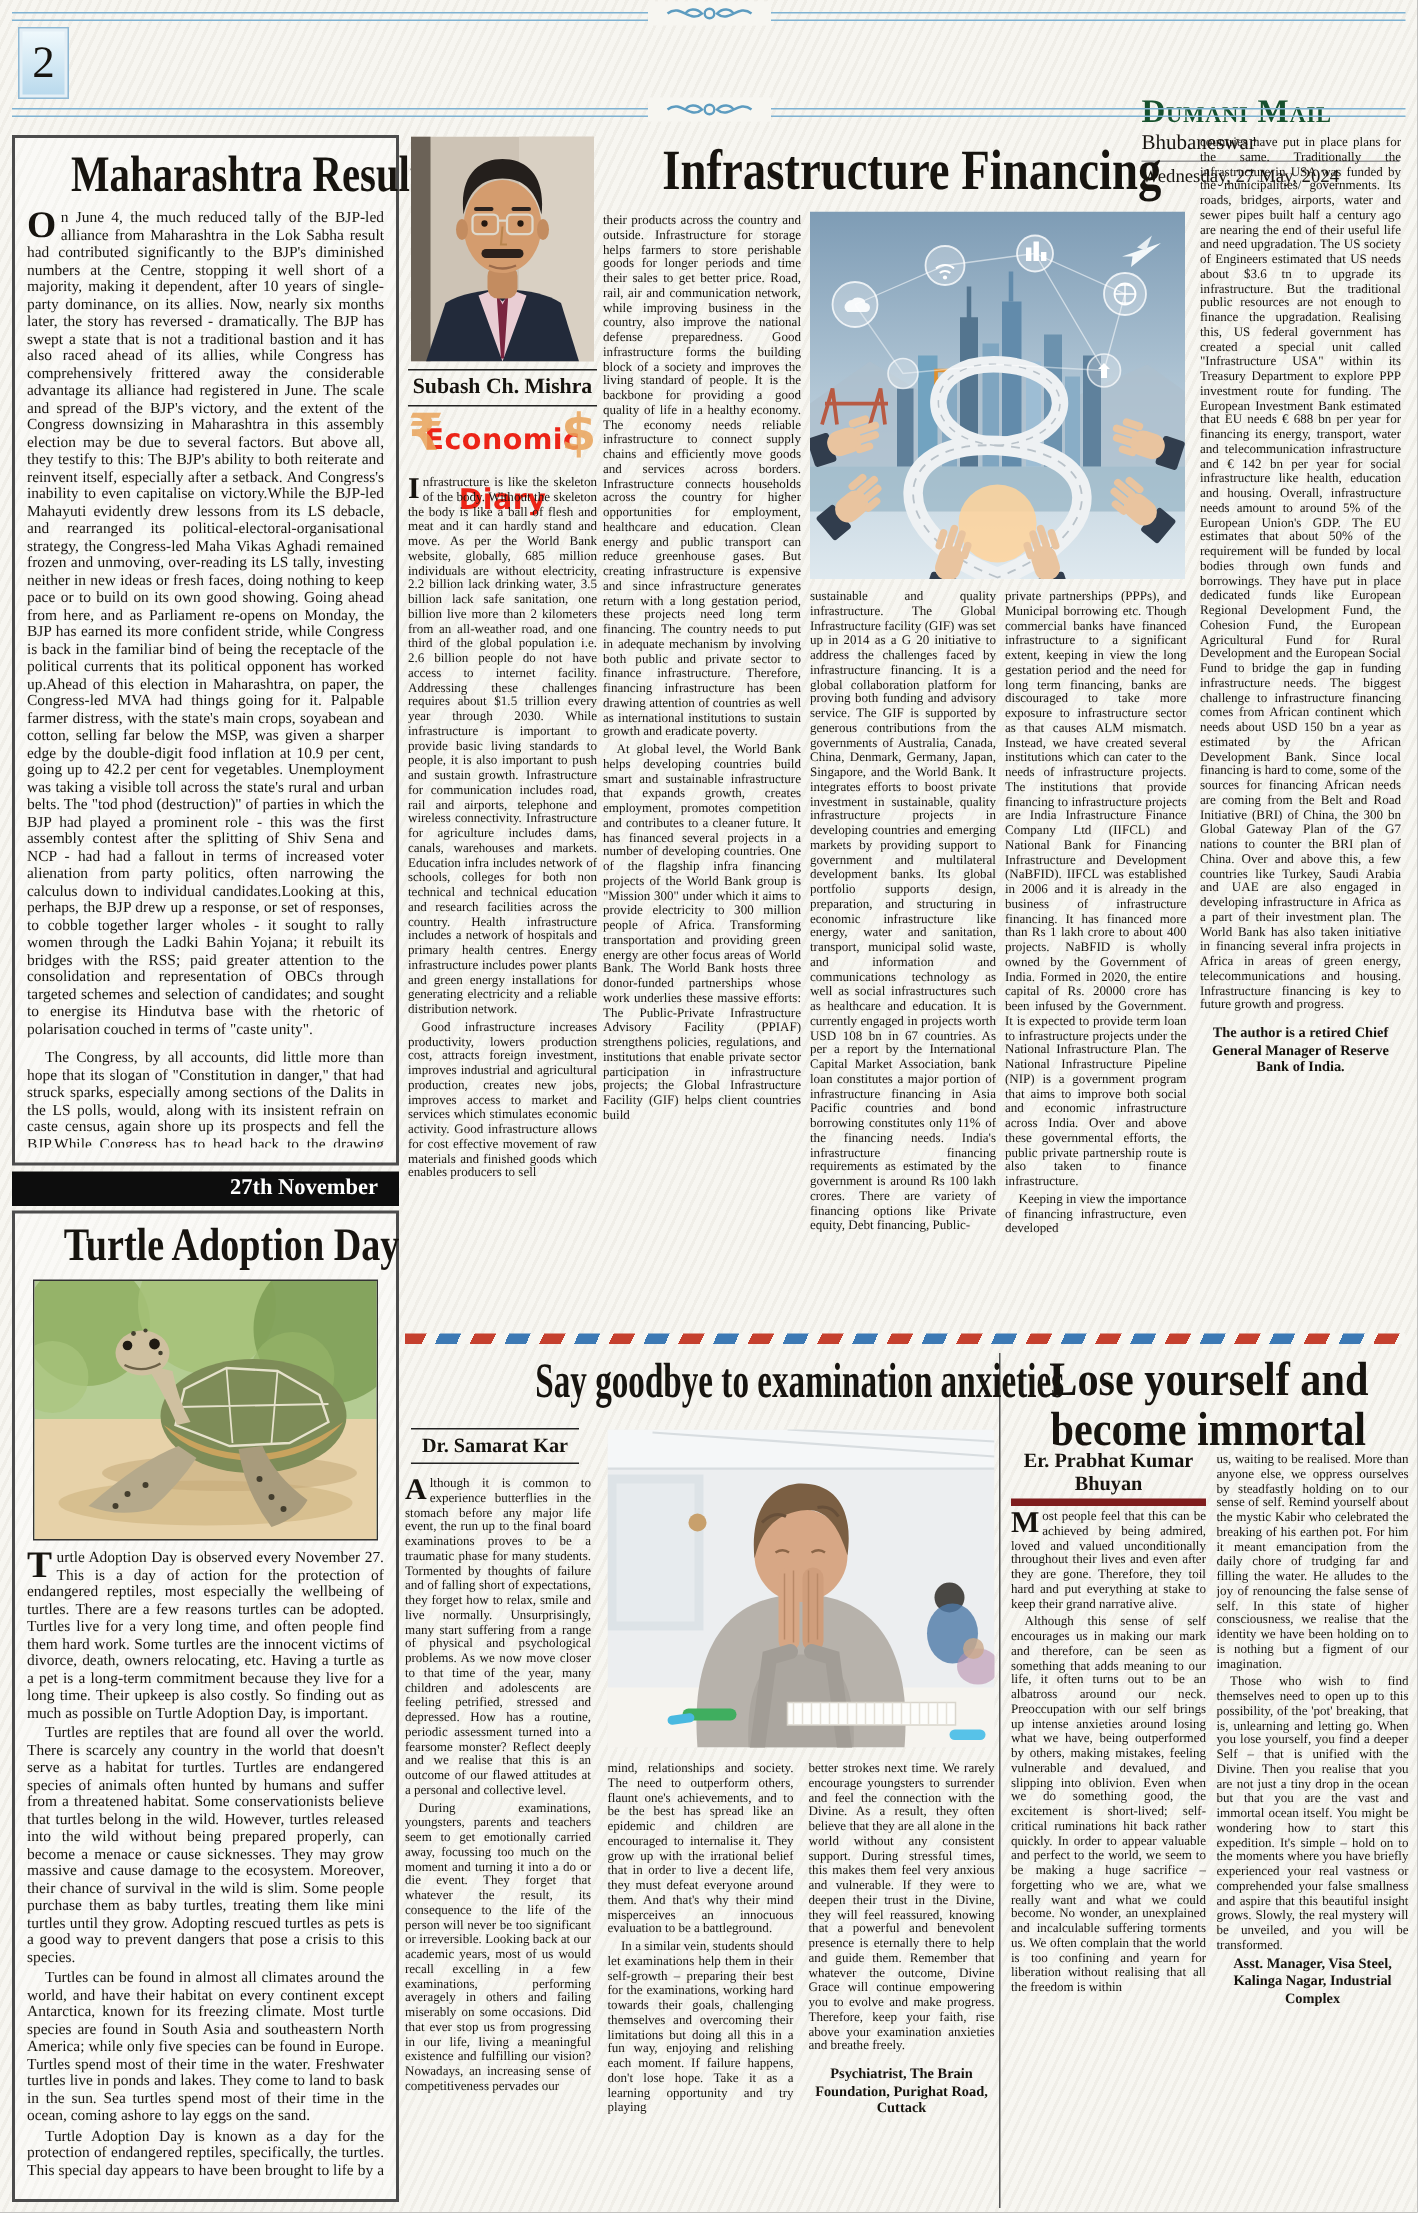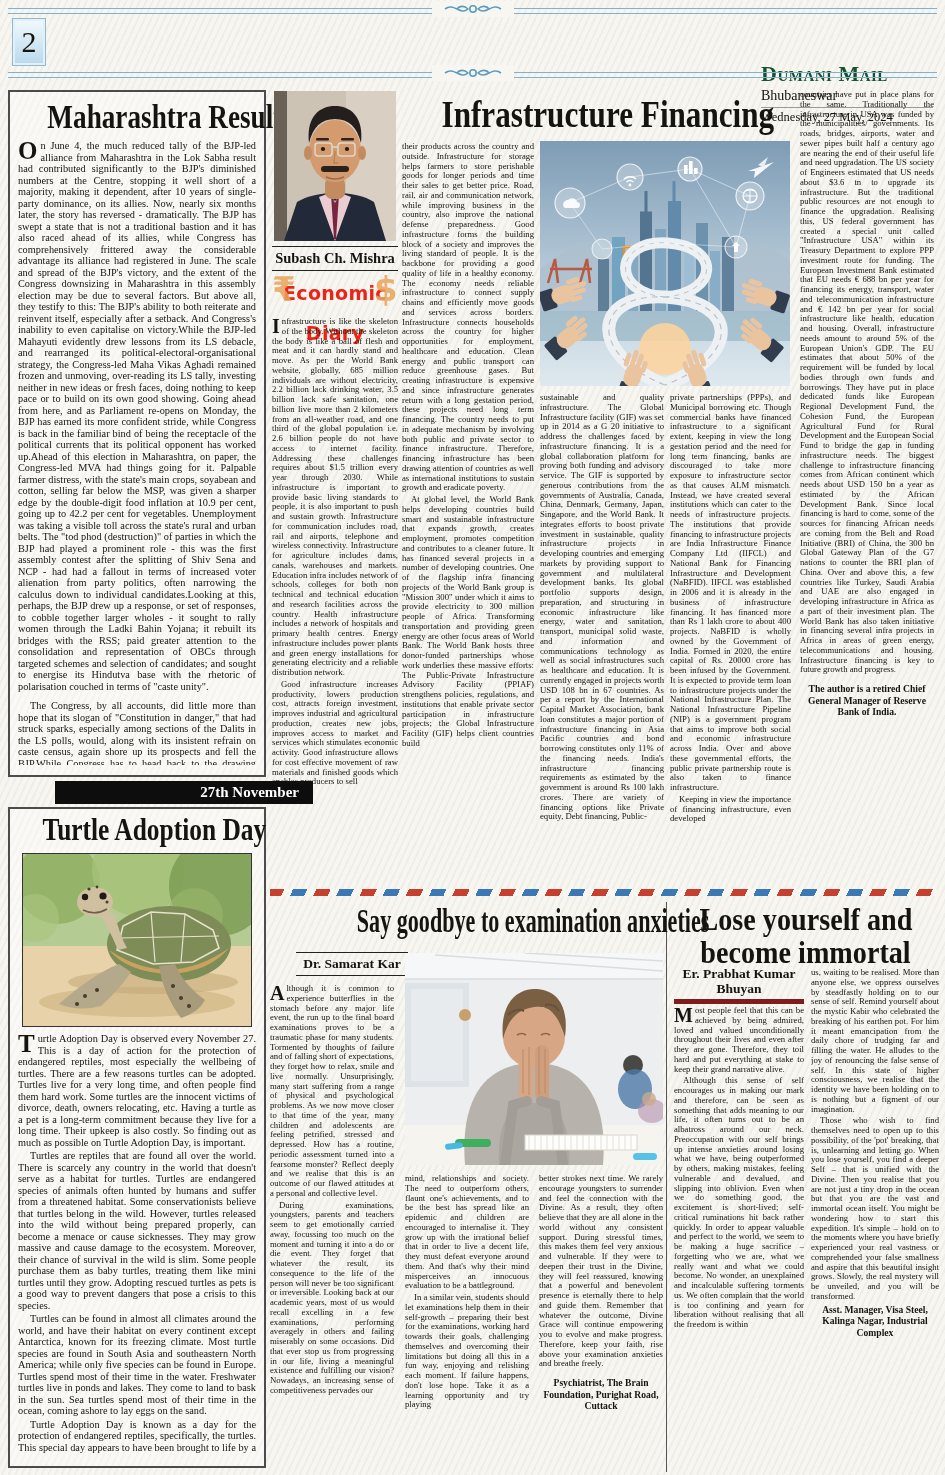--- a/index.html
+++ b/index.html
@@ -85,21 +85,21 @@
   <div class="boxed" style="left:8px;top:90px;width:258px;height:687px;padding:6px 8px;">
     <div style="text-align:center;height:42px;">
       <span class="hl" style="display:inline-block;font-size:34px;transform:scaleX(.80);transform-origin:50% 0;">Maharashtra Result</span>
     </div>
     <div class="btxt wide" style="height:625px;overflow:hidden;">
       <p class="dc">On June 4, the much reduced tally of the BJP-led alliance from Maharashtra in the Lok Sabha result had contributed significantly to the BJP's diminished numbers at the Centre, stopping it well short of a majority, making it dependent, after 10 years of single-party dominance, on its allies. Now, nearly six months later, the story has reversed - dramatically. The BJP has swept a state that is not a traditional bastion and it has also raced ahead of its allies, while Congress has comprehensively frittered away the considerable advantage its alliance had registered in June. The scale and spread of the BJP's victory, and the extent of the Congress downsizing in Maharashtra in this assembly election may be due to several factors. But above all, they testify to this: The BJP's ability to both reiterate and reinvent itself, especially after a setback. And Congress's inability to even capitalise on victory.While the BJP-led Mahayuti evidently drew lessons from its LS debacle, and rearranged its political-electoral-organisational strategy, the Congress-led Maha Vikas Aghadi remained frozen and unmoving, over-reading its LS tally, investing neither in new ideas or fresh faces, doing nothing to keep pace or to build on its own good showing. Going ahead from here, and as Parliament re-opens on Monday, the BJP has earned its more confident stride, while Congress is back in the familiar bind of being the receptacle of the political currents that its political opponent has worked up.Ahead of this election in Maharashtra, on paper, the Congress-led MVA had things going for it. Palpable farmer distress, with the state's main crops, soyabean and cotton, selling far below the MSP, was given a sharper edge by the double-digit food inflation at 10.9 per cent, going up to 42.2 per cent for vegetables. Unemployment was taking a visible toll across the state's rural and urban belts. The "tod phod (destruction)" of parties in which the BJP had played a prominent role - this was the first assembly contest after the splitting of Shiv Sena and NCP - had had a fallout in terms of increased voter alienation from party politics, often narrowing the calculus down to individual candidates.Looking at this, perhaps, the BJP drew up a response, or set of responses, to cobble together larger wholes - it sought to rally women through the Ladki Bahin Yojana; it rebuilt its bridges with the RSS; paid greater attention to the consolidation and representation of OBCs through targeted schemes and selection of candidates; and sought to energise its Hindutva base with the rhetoric of polarisation couched in terms of "caste unity".</p>
       <p style="margin-top:8px">The Congress, by all accounts, did little more than hope that its slogan of "Constitution in danger," that had struck sparks, especially among sections of the Dalits in the LS polls, would, along with its insistent refrain on caste census, again shore up its prospects and fell the BJP.While Congress has to head back to the drawing board yet again, in Maharashtra, the winner also has challenges. The generosity of the people's mandate casts a greater responsibility on the BJP.</p>
     </div>
   </div>
 
-  <div class="banner" style="left:8px;top:781px;width:258px;height:23px;margin-left:47px;">27th November</div>
+  <div class="banner" style="left:8px;top:781px;width:258px;height:23px;">27th November</div>
 
   <div class="boxed" style="left:8px;top:807px;width:258px;height:661px;padding:3px 8px;">
     <div style="text-align:center;height:38px;">
       <span class="hl" style="display:inline-block;font-size:31px;transform:scaleX(.82);transform-origin:50% 0;">Turtle Adoption Day</span>
     </div>
     <div class="img-frame" style="width:228px;height:172px;margin:3px auto 6px auto;">
       <svg width="228" height="172" viewBox="0 0 228 172">
         <rect width="228" height="172" fill="#b4cc93"></rect>
         <circle cx="35" cy="28" r="42" fill="#8fae62" opacity=".85"></circle>
         <circle cx="115" cy="16" r="46" fill="#a6c178" opacity=".85"></circle>
@@ -268,21 +268,21 @@
     <p class="noind">countries have put in place plans for the same. Traditionally the infrastructure in USA was funded by the municipalities/ governments. Its roads, bridges, airports, water and sewer pipes built half a century ago are nearing the end of their useful life and need upgradation. The US society of Engineers estimated that US needs about $3.6 tn to upgrade its infrastructure. But the traditional public resources are not enough to finance the upgradation. Realising this, US federal government has created a special unit called "Infrastructure USA" within its Treasury Department to explore PPP investment route for funding. The European Investment Bank estimated that EU needs € 688 bn per year for financing its energy, transport, water and telecommunication infrastructure and € 142 bn per year for social infrastructure like health, education and housing. Overall, infrastructure needs amount to around 5% of the European Union's GDP. The EU estimates that about 50% of the requirement will be funded by local bodies through own funds and borrowings. They have put in place dedicated funds like European Regional Development Fund, the Cohesion Fund, the European Agricultural Fund for Rural Development and the European Social Fund to bridge the gap in funding infrastructure needs. The biggest challenge to infrastructure financing comes from African continent which needs about USD 150 bn a year as estimated by the African Development Bank. Since local financing is hard to come, some of the sources for financing African needs are coming from the Belt and Road Initiative (BRI) of China, the 300 bn Global Gateway Plan of the G7 nations to counter the BRI plan of China. Over and above this, a few countries like Turkey, Saudi Arabia and UAE are also engaged in developing infrastructure in Africa as a part of their investment plan. The World Bank has also taken initiative in financing several infra projects in Africa in areas of green energy, telecommunications and housing. Infrastructure financing is key to future growth and progress.</p>
     <div class="credit">The author is a retired Chief General Manager of Reserve Bank of India.</div>
   </div>
 
   <div class="airmail" style="left:270px;top:889px;width:667px;"></div>
   <div class="vline" style="left:666px;top:902px;height:570px;"></div>
 
   <div class="abs" style="left:270px;top:903px;width:392px;height:44px;text-align:center;">
     <span class="hl" style="display:inline-block;font-size:33px;transform:scaleX(.67);transform-origin:50% 0;white-space:nowrap;">Say goodbye to examination anxieties</span>
   </div>
-  <div class="authorblock abs" style="left:296px;top:952px;width:112px;font-size:13.5px;padding:3px 0;">Dr. Samarat Kar</div>
+  <div class="authorblock abs" style="left:274px;top:952px;width:112px;font-size:13.5px;padding:3px 0;">Dr. Samarat Kar</div>
 
   <div class="colblock btxt narrow" style="left:270px;top:984px;width:124px;height:489px;">
     <p class="dc">Although it is common to experience butterflies in the stomach before any major life event, the run up to the final board examinations proves to be a traumatic phase for many students. Tormented by thoughts of failure and of falling short of expectations, they forget how to relax, smile and live normally. Unsurprisingly, many start suffering from a range of physical and psychological problems. As we now move closer to that time of the year, many children and adolescents are feeling petrified, stressed and depressed. How has a routine, periodic assessment turned into a fearsome monster? Reflect deeply and we realise that this is an outcome of our flawed attitudes at a personal and collective level.</p>
     <p>During examinations, youngsters, parents and teachers seem to get emotionally carried away, focussing too much on the moment and turning it into a do or die event. They forget that whatever the result, its consequence to the life of the person will never be too significant or irreversible. Looking back at our academic years, most of us would recall excelling in a few examinations, performing averagely in others and failing miserably on some occasions. Did that ever stop us from progressing in our life, living a meaningful existence and fulfilling our vision? Nowadays, an increasing sense of competitiveness pervades our</p>
   </div>
 
   <div class="abs" style="left:405px;top:953px;width:258px;height:212px;">
     <svg width="258" height="212" viewBox="0 0 258 212">
       <rect width="258" height="212" fill="#eceef0"></rect>
       <rect width="258" height="26" fill="#f5f7f8"></rect>

